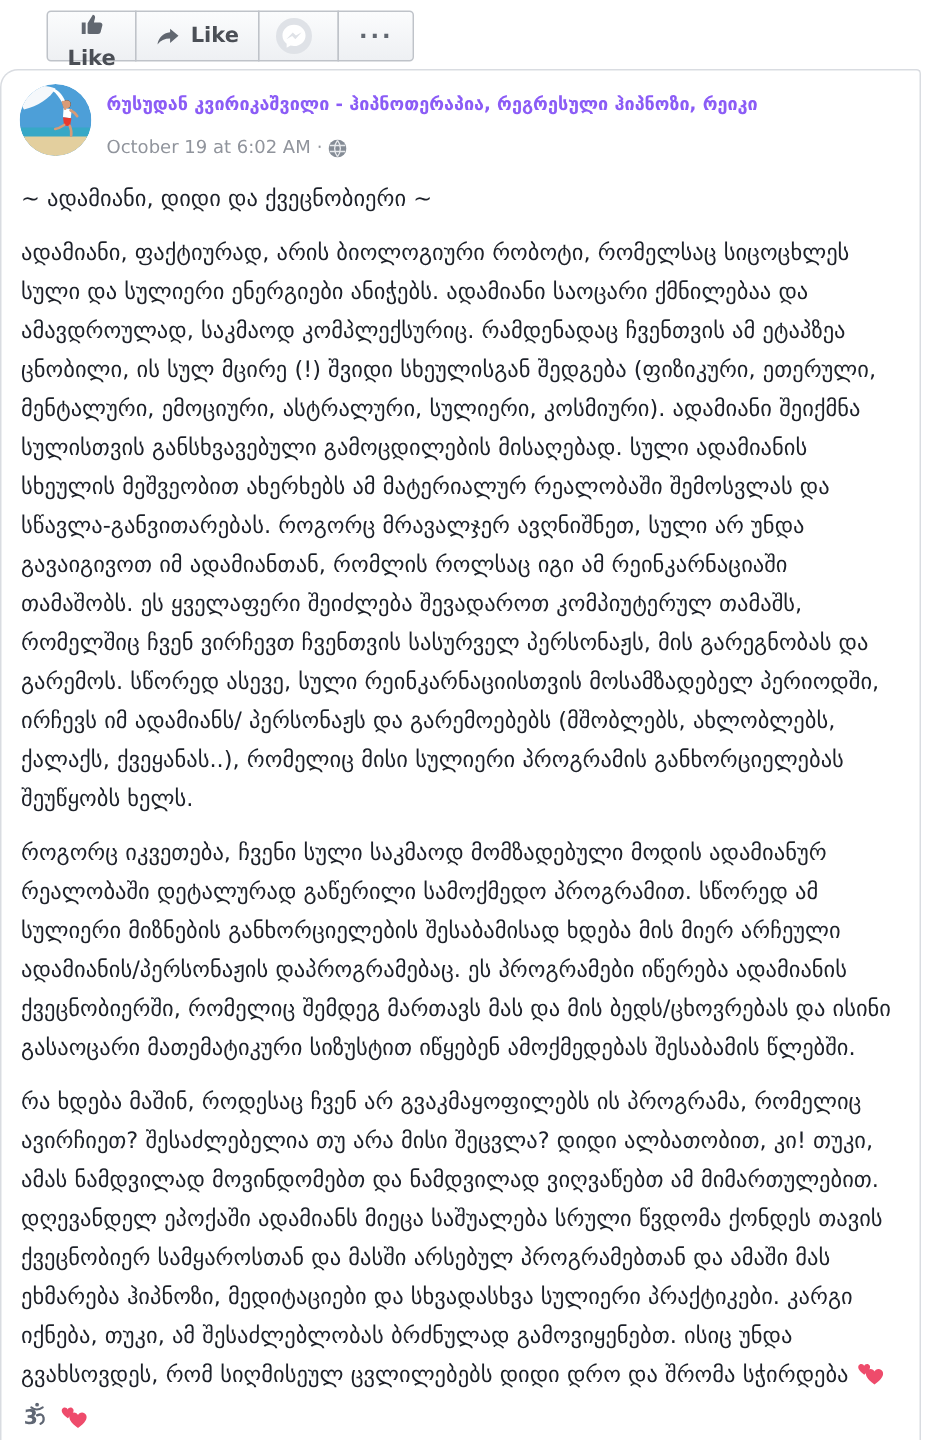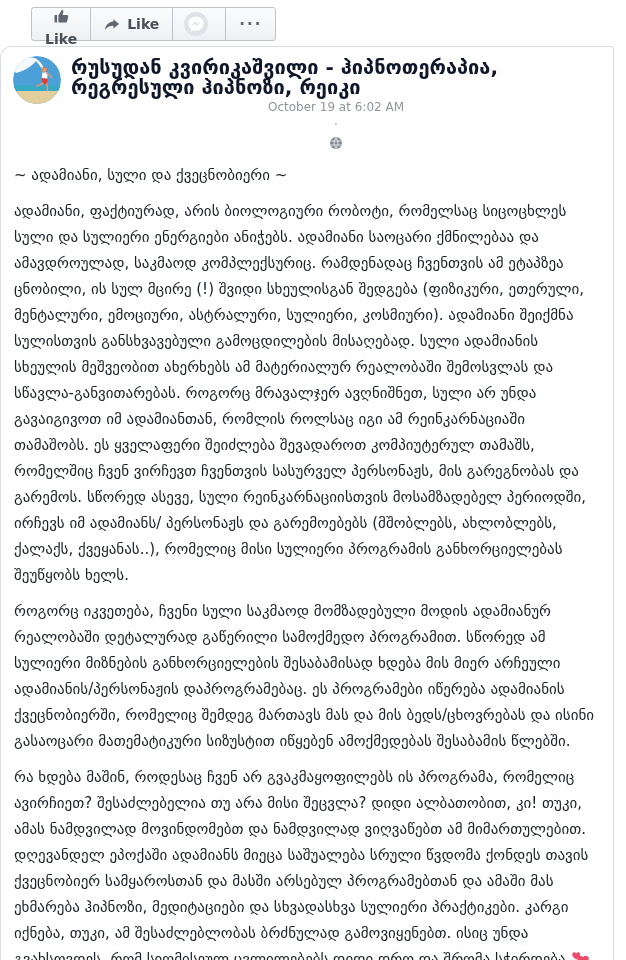--- a/index.html
+++ b/index.html
@@ -32,24 +32,24 @@
     border:1px solid #d9dce1; border-bottom:none;
     border-radius:12px 3px 0 0;
   }
   .post-header { display:flex; gap:10px; padding:9px 12px 0 12px; }
   .avatar {
     width:48px; height:48px; border-radius:50%; overflow:hidden;
     flex:0 0 48px; cursor:pointer;
   }
   .meta { padding-top:2px; max-width:535px; }
   .author {
-    display:inline; font-size:20px; font-weight:bold; color:#0f172a;
+    display:inline; font-size:12px; font-weight:bold; color:#8b5cf6;
     line-height:19px; text-decoration:none; cursor:pointer;
   }
-  .ts-row { margin-top:2px; font-size:12px; color:#90949c; display:flex; align-items:center; gap:4px;flex-direction:column; }
+  .ts-row { margin-top:12px; font-size:12px; color:#90949c; display:flex; align-items:center; gap:4px; }
   .ts-link { cursor:pointer; }
   .globe { display:inline-flex; transform:translateY(1px); }
   
   .post-body { padding:14px 12px 0 13px; font-size:15px; line-height:26px; color:#1d2129; }
   .post-body p { margin:0 0 10px; }
   .emoji { display:inline-block; vertical-align:-3px; margin:0 1px; }
 </style>
 </head>
 <body>
 
@@ -128,21 +128,21 @@
           <svg width="12" height="12" viewBox="0 0 12 12">
             <circle cx="6" cy="6" r="6" fill="#858c96"></circle>
             <path d="M6 .6 a8.6 8.6 0 0 0 0 10.8 M6 .6 a8.6 8.6 0 0 1 0 10.8 M.8 4 h10.4 M.8 8 h10.4" stroke="#e9ebee" stroke-width=".9" fill="none"></path>
           </svg>
         </span>
       </div>
     </div>
   </div>
 
   <div class="post-body">
-    <p>~ ადამიანი, სული და ქვეცნობიერი ~</p>
+    <p>~ ადამიანი, დიდი და ქვეცნობიერი ~</p>
     <p>ადამიანი, ფაქტიურად, არის ბიოლოგიური რობოტი, რომელსაც სიცოცხლეს სული და სულიერი ენერგიები ანიჭებს. ადამიანი საოცარი ქმნილებაა და ამავდროულად, საკმაოდ კომპლექსურიც. რამდენადაც ჩვენთვის ამ ეტაპზეა ცნობილი, ის სულ მცირე (!) შვიდი სხეულისგან შედგება (ფიზიკური, ეთერული, მენტალური, ემოციური, ასტრალური, სულიერი, კოსმიური). ადამიანი შეიქმნა სულისთვის განსხვავებული გამოცდილების მისაღებად. სული ადამიანის სხეულის მეშვეობით ახერხებს ამ მატერიალურ რეალობაში შემოსვლას და სწავლა-განვითარებას. როგორც მრავალჯერ ავღნიშნეთ, სული არ უნდა გავაიგივოთ იმ ადამიანთან, რომლის როლსაც იგი ამ რეინკარნაციაში თამაშობს. ეს ყველაფერი შეიძლება შევადაროთ კომპიუტერულ თამაშს, რომელშიც ჩვენ ვირჩევთ ჩვენთვის სასურველ პერსონაჟს, მის გარეგნობას და გარემოს. სწორედ ასევე, სული რეინკარნაციისთვის მოსამზადებელ პერიოდში, ირჩევს იმ ადამიანს/ პერსონაჟს და გარემოებებს (მშობლებს, ახლობლებს, ქალაქს, ქვეყანას..), რომელიც მისი სულიერი პროგრამის განხორციელებას შეუწყობს ხელს.</p>
     <p>როგორც იკვეთება, ჩვენი სული საკმაოდ მომზადებული მოდის ადამიანურ რეალობაში დეტალურად გაწერილი სამოქმედო პროგრამით. სწორედ ამ სულიერი მიზნების განხორციელების შესაბამისად ხდება მის მიერ არჩეული ადამიანის/პერსონაჟის დაპროგრამებაც. ეს პროგრამები იწერება ადამიანის ქვეცნობიერში, რომელიც შემდეგ მართავს მას და მის ბედს/ცხოვრებას და ისინი გასაოცარი მათემატიკური სიზუსტით იწყებენ ამოქმედებას შესაბამის წლებში.</p>
     <p><span>რა ხდება მაშინ, როდესაც ჩვენ არ გვაკმაყოფილებს ის პროგრამა, რომელიც ავირჩიეთ? შესაძლებელია თუ არა მისი შეცვლა? დიდი ალბათობით, კი! თუკი, ამას ნამდვილად მოვინდომებთ და ნამდვილად ვიღვაწებთ ამ მიმართულებით. დღევანდელ ეპოქაში ადამიანს მიეცა საშუალება სრული წვდომა ქონდეს თავის ქვეცნობიერ სამყაროსთან და მასში არსებულ პროგრამებთან და ამაში მას ეხმარება ჰიპნოზი, მედიტაციები და სხვადასხვა სულიერი პრაქტიკები. კარგი იქნება, თუკი, ამ შესაძლებლობას ბრძნულად გამოვიყენებთ. ისიც უნდა გვახსოვდეს, რომ სიღმისეულ ცვლილებებს დიდი დრო და შრომა სჭირდება</span>
       <span class="emoji">
         <svg width="19" height="17" viewBox="0 0 19 17">
           <path d="M5.2 9.5 C1.7 7 .6 4.9 1.4 3.4 1.9 2.3 3.4 2 4.4 2.7 4.8 3 5 3.3 5.1 3.6 5.2 3.3 5.4 3 5.8 2.7 6.8 2 8.3 2.3 8.8 3.4 9.6 4.9 8.5 7 5.2 9.5 Z" fill="#ee4b6b"></path>
           <path d="M12 16 C7 12.5 5.5 9.5 6.6 7.3 7.4 5.7 9.5 5.2 11 6.2 11.6 6.6 11.9 7 12 7.4 12.1 7 12.4 6.6 13 6.2 14.5 5.2 16.6 5.7 17.4 7.3 18.5 9.5 17 12.5 12 16 Z" fill="#ee4b6b"></path>
         </svg>
       </span>
       <span class="emoji">

